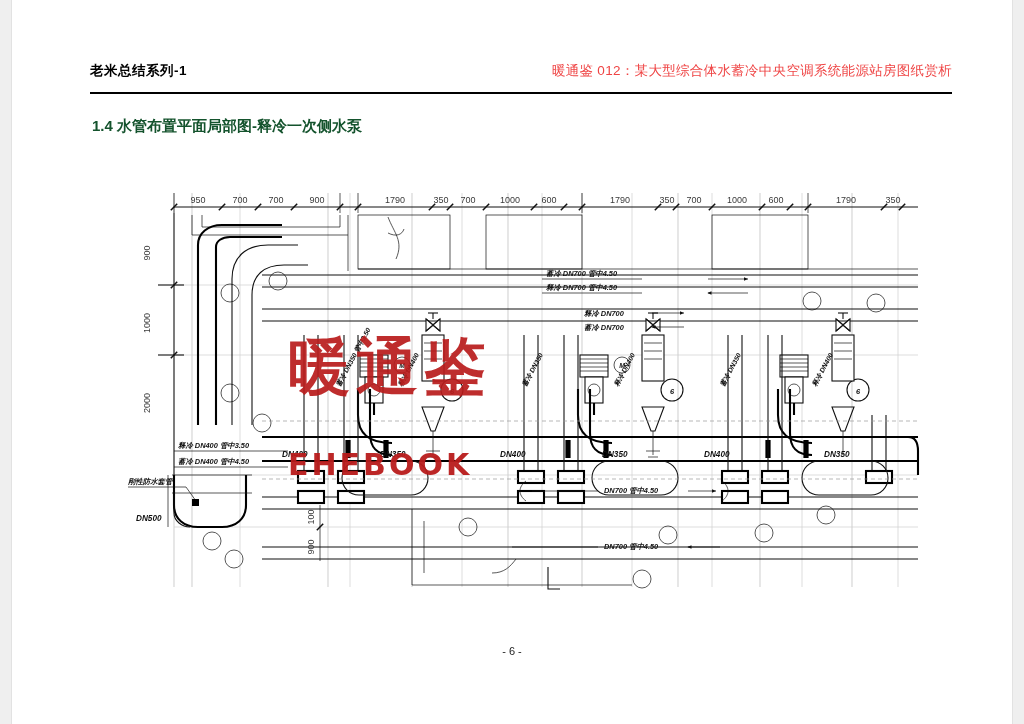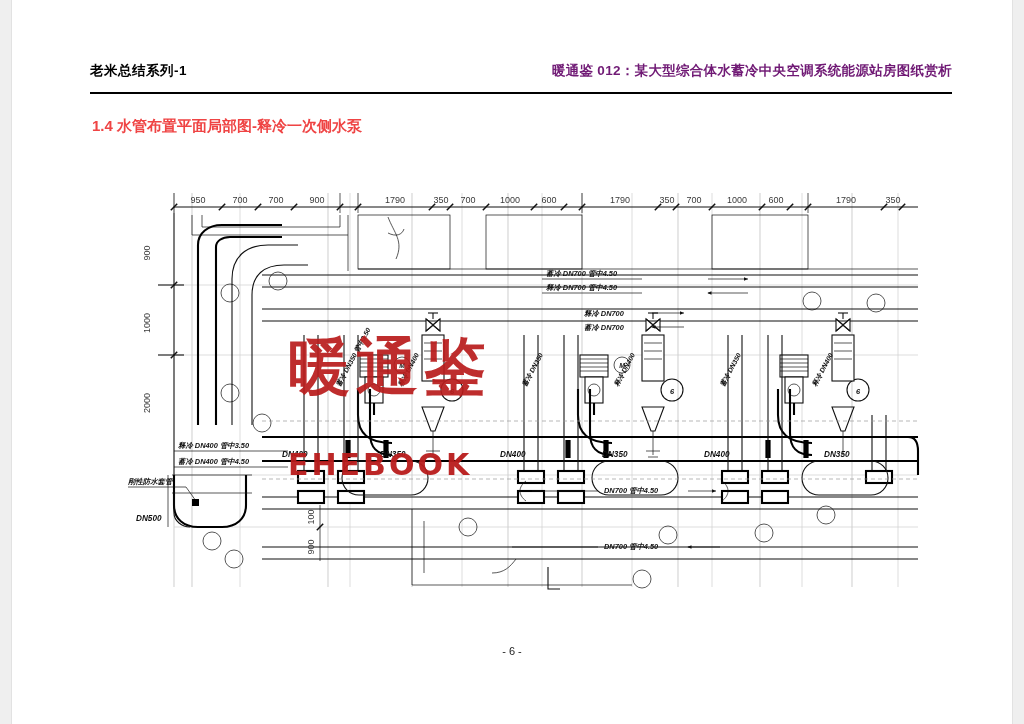--- a/index.html
+++ b/index.html
@@ -20,29 +20,29 @@
   .hdr{
     position:absolute;left:78px;top:62px;width:862px;height:30px;
   }
   .hdr-left{
     position:absolute;left:0;top:0;
     font-size:13.5px;font-weight:bold;color:#000;
     letter-spacing:.5px;white-space:nowrap;
   }
   .hdr-right{
     position:absolute;right:0;top:0;
-    font-size:13.5px;font-weight:bold;color:#701a75;
+    font-size:13.5px;font-weight:normal;color:#ef4444;
     letter-spacing:.3px;white-space:nowrap;
   }
   .hdr-rule{
     position:absolute;left:78px;top:92px;width:862px;height:2px;background:#000;
   }
   .sect-title{
     position:absolute;left:80px;top:117px;
-    font-size:15px;font-weight:bold;color:#ef4444;white-space:nowrap;
+    font-size:15px;font-weight:bold;color:#14532d;white-space:nowrap;
   }
   .pagenum{
     position:absolute;left:0;top:645px;width:1000px;text-align:center;
     font-size:11px;color:#222;
   }
   
   #draw{
     position:absolute;left:100px;top:175px;width:810px;height:430px;
   }
   #draw svg{display:block;}

